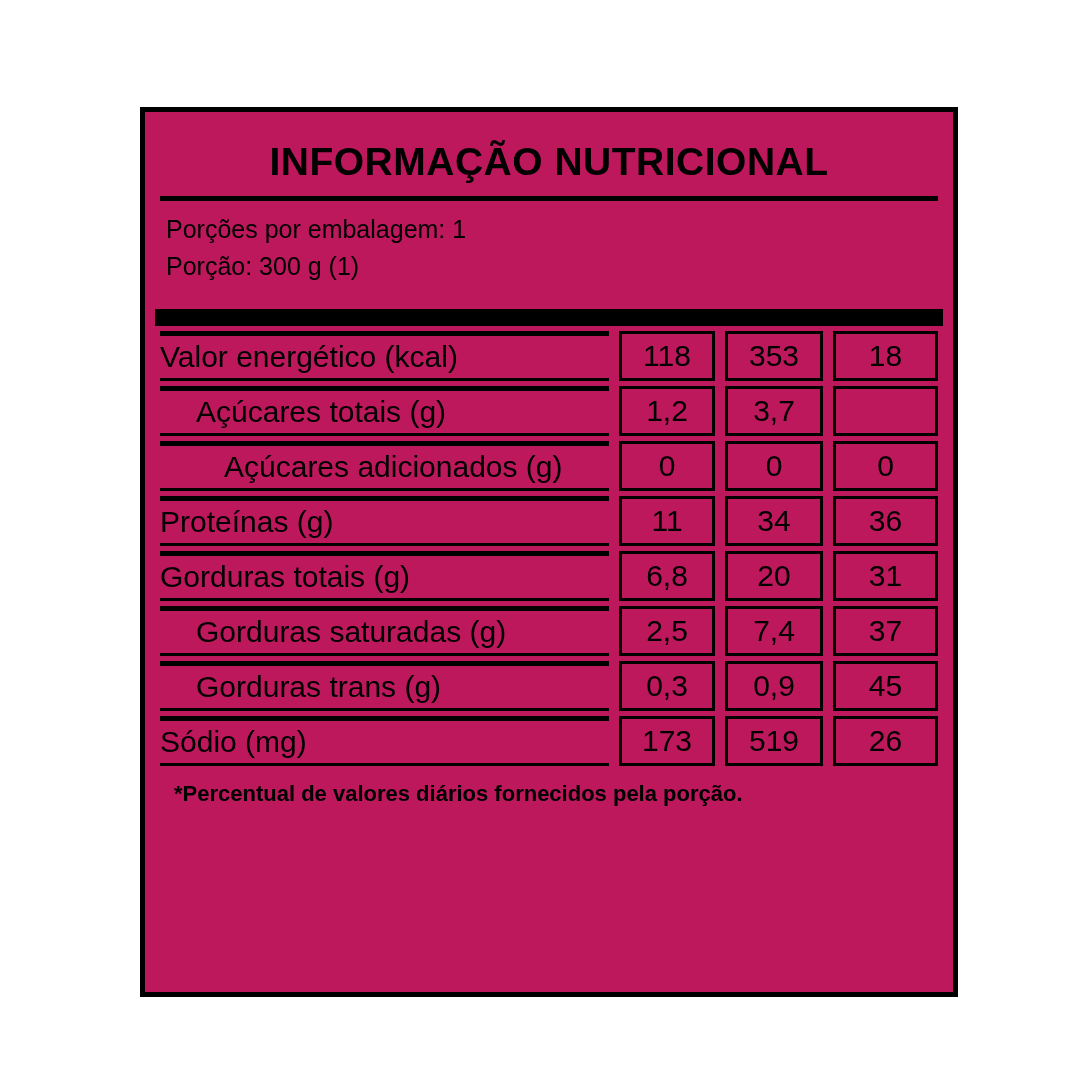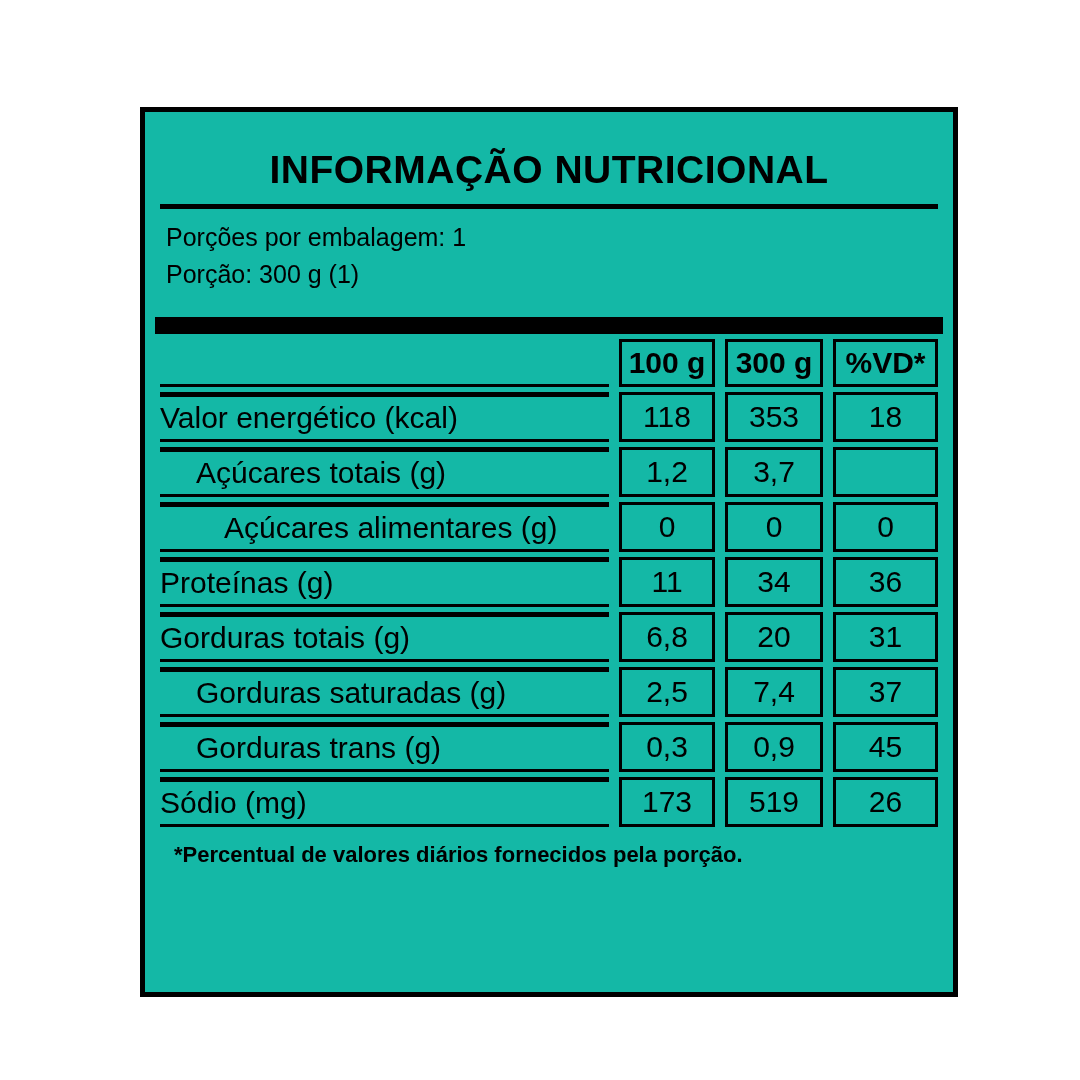--- a/index.html
+++ b/index.html
@@ -15,22 +15,22 @@
     color: #000000;
   }
   .label-box {
     position: absolute;
     left: 140px;
     top: 107px;
     width: 818px;
     height: 890px;
     border: 5px solid #000000;
     box-sizing: border-box;
-    padding: 12px 15px;
-    background: #14b8a6;
+    padding: 4px 15px;
+    background: #be185d;
     overflow: hidden;
   }
   .title {
     margin-top: 24px;
     text-align: center;
     font-size: 39px;
     line-height: 44px;
     font-weight: bold;
     letter-spacing: 0.5px;
     white-space: nowrap;
@@ -106,40 +106,34 @@
 
   <div class="serving">
     <div>Porções por embalagem: 1</div>
     <div>Porção: 300 g (1)</div>
   </div>
 
   <div class="thick-bar"></div>
 
   <table class="nutri">
     <tbody>
-        <tr>
-      <td class="lbl hdr-lbl"></td>
-      <td class="val hdr">100 g</td>
-      <td class="val hdr c2">300 g</td>
-      <td class="val hdr c3">%VD*</td>
-    </tr>
     <tr>
       <td class="lbl">Valor energético (kcal)</td>
       <td class="val">118</td>
       <td class="val c2">353</td>
       <td class="val c3">18</td>
     </tr>
     <tr>
       <td class="lbl i1">Açúcares totais (g)</td>
       <td class="val">1,2</td>
       <td class="val c2">3,7</td>
       <td class="val c3"></td>
     </tr>
     <tr>
-      <td class="lbl i2">Açúcares alimentares (g)</td>
+      <td class="lbl i2">Açúcares adicionados (g)</td>
       <td class="val">0</td>
       <td class="val c2">0</td>
       <td class="val c3">0</td>
     </tr>
     <tr>
       <td class="lbl">Proteínas (g)</td>
       <td class="val">11</td>
       <td class="val c2">34</td>
       <td class="val c3">36</td>
     </tr>

